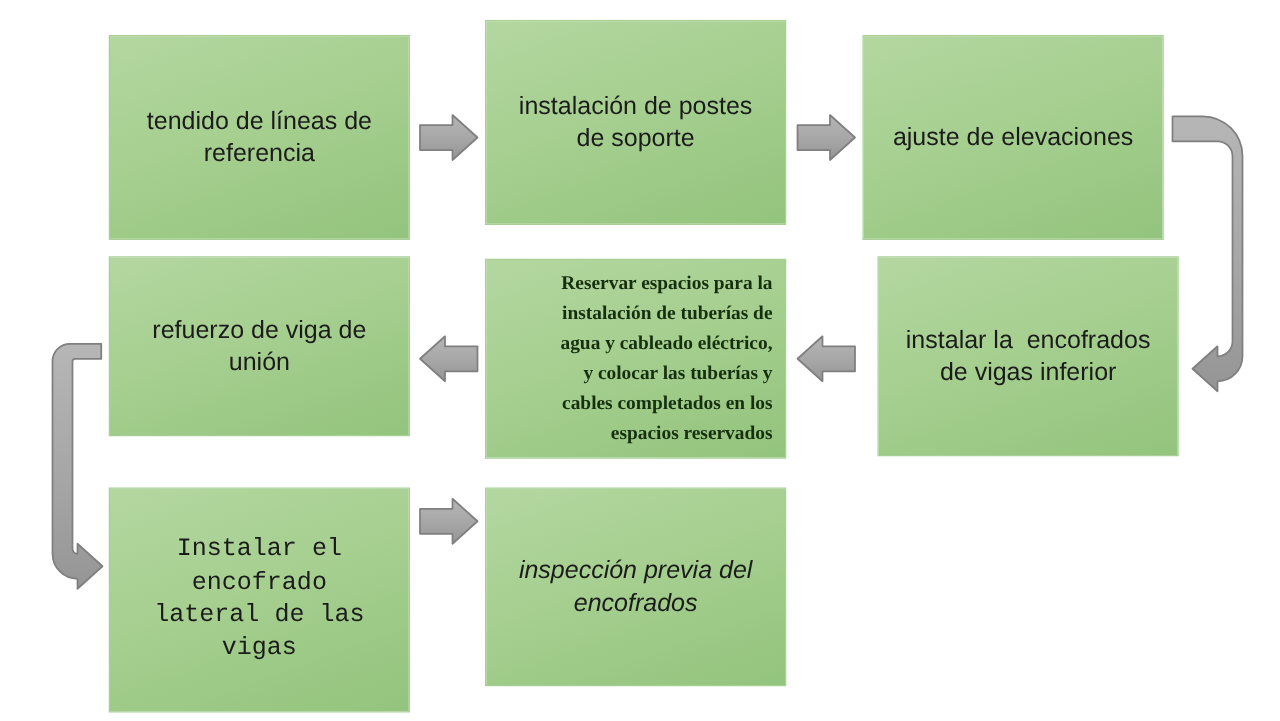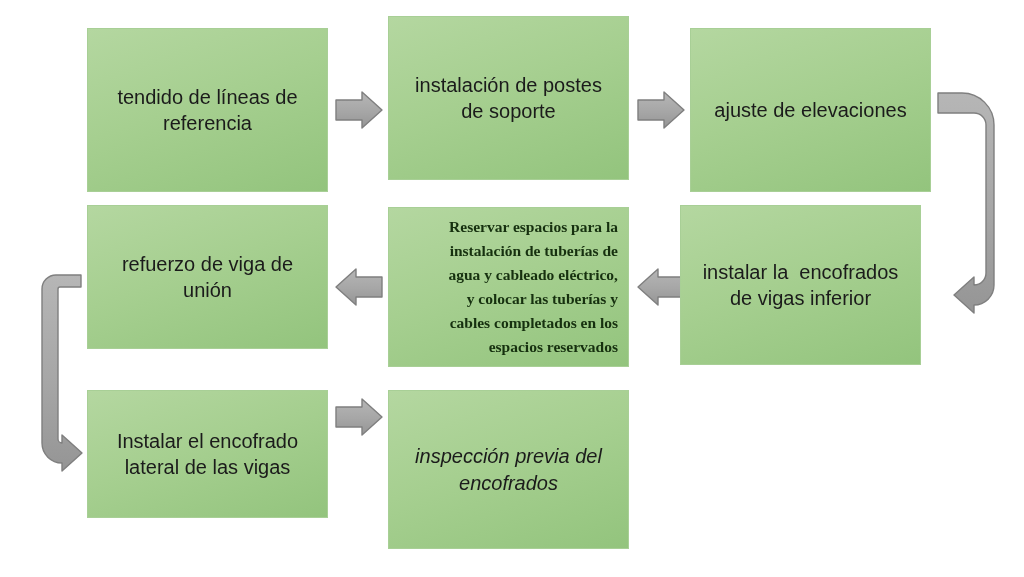--- a/index.html
+++ b/index.html
@@ -41,23 +41,23 @@
   }
   
   #node-tendido   { left: 87px;  top: 28px;  width: 241px; height: 164px; font-size: 20px; }
   #node-postes    { left: 388px; top: 16px;  width: 241px; height: 164px; font-size: 20px; }
   #node-elev      { left: 690px; top: 28px;  width: 241px; height: 164px; font-size: 20px; justify-content: flex-end; }
   
   #node-refuerzo  { left: 87px;  top: 205px; width: 241px; height: 144px; font-size: 20px; }
   #node-reservar  { left: 388px; top: 207px; width: 241px; height: 160px; font-size: 15.5px;
                     font-family: Liberation Serif, serif; font-weight: 600; line-height: 1.55;
                     color: #16300f; text-align: right; }
-  #node-encofrados{ left: 680px; top: 205px; width: 241px; height: 160px; font-size: 20px; }
+  #node-encofrados{ left: 702px; top: 205px; width: 241px; height: 160px; font-size: 20px; }
   
-  #node-lateral   { left: 87px;  top: 390px; width: 241px; height: 128px; font-size: 20px; }
+  #node-lateral   { left: 87px;  top: 390px; width: 241px; height: 180px; font-size: 20px; font-family: Liberation Mono, monospace; }
   #node-inspec    { left: 388px; top: 390px; width: 241px; height: 159px; font-size: 20px; font-style: italic; }
 </style>
 </head>
 <body>
 
 <svg id="flow-canvas" viewBox="0 0 1024 577" xmlns="http://www.w3.org/2000/svg">
   <defs>
     <linearGradient id="arrowGrad" x1="0" y1="0" x2="0" y2="1">
       <stop offset="0%" stop-color="#b6b6b6"></stop>
       <stop offset="55%" stop-color="#a6a6a6"></stop>

